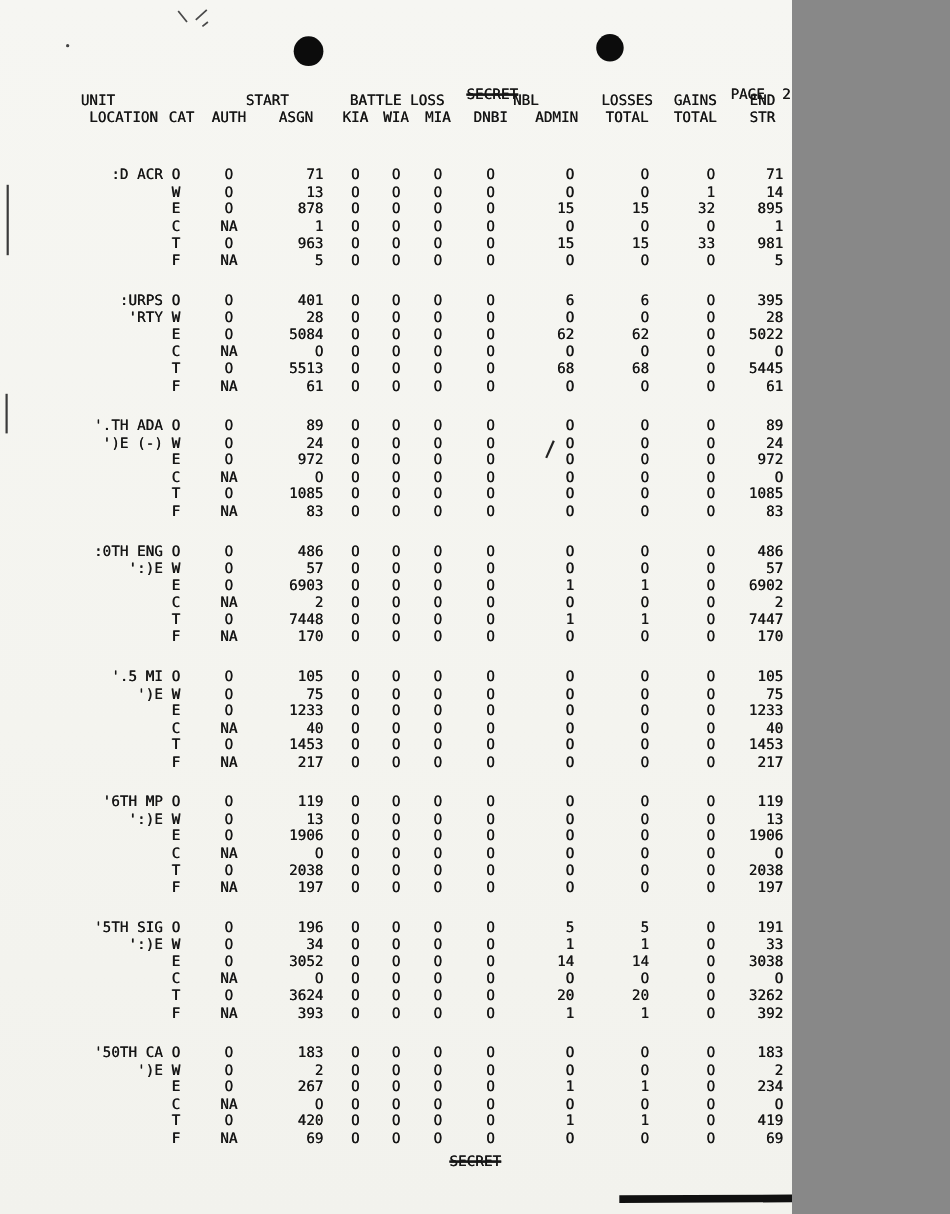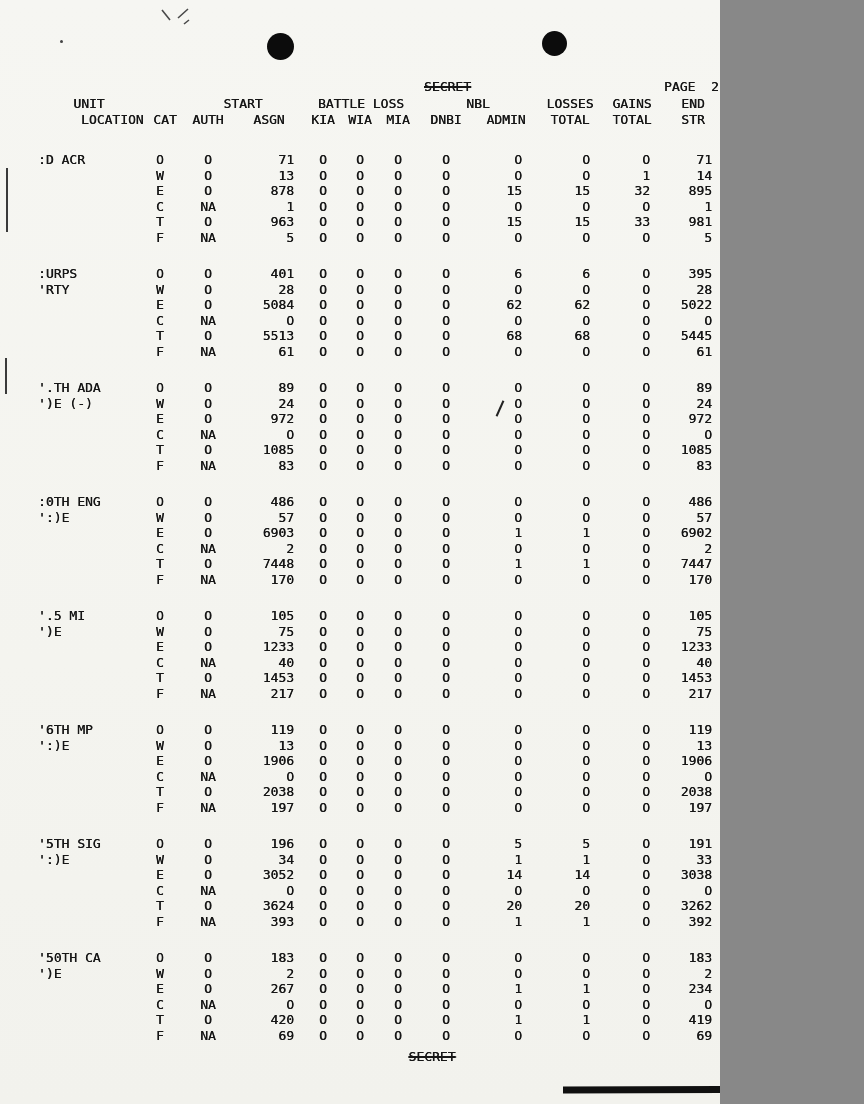--- a/index.html
+++ b/index.html
@@ -25,34 +25,34 @@
     display:grid;
     grid-template-columns:118px 34px 52px 70px 38px 36px 40px 56px 64px 64px 60px 62px 52px;
     height:15.5px;line-height:15.5px;
   }
   .grid-head1{
     display:grid;
     grid-template-columns:118px 34px 122px 114px 120px 64px 60px 62px 52px;
     height:16px;line-height:16px;
   }
   .cell{overflow:visible;white-space:pre;}
-  .c-unit{text-align:left;padding-left:8px;}
+  .c-unit{text-align:right;padding-left:8px;}
   .c-cat{text-align:left;padding-left:8px;}
   .c-auth{text-align:center;}
   .c-asgn{text-align:right;padding-right:10px;}
   .c-kia,.c-wia,.c-mia,.c-dnbi{text-align:center;}
   .c-admin{text-align:right;padding-right:16px;}
   .c-losses{text-align:right;padding-right:12px;}
   .c-gains{text-align:right;padding-right:12px;}
   .c-end{text-align:right;padding-right:12px;}
   .c-str{text-align:center;}
   .hc{text-align:center;}
   .hl{text-align:left;padding-left:8px;margin-left:43px;}
 
-  #table-wrap{position:absolute;left:30px;top:96px;width:780px;}
+  #table-wrap{position:absolute;left:30px;top:84px;width:780px;}
   #tbody{position:absolute;left:30px;top:152px;width:780px;}
   .group{margin-bottom:21px;}
 
   .footer-secret{position:absolute;left:0;top:1049px;width:864px;text-align:center;}
   .footer-unclass{
     position:absolute;left:0;top:1063px;width:850px;text-align:right;
     font-family:Liberation Sans, sans-serif;
     font-weight:bold;font-size:12px;letter-spacing:0.5px;text-shadow:none;
   }
   .pen-slash{position:absolute;left:499px;top:400px;width:2px;height:17px;background:#222;transform:rotate(24deg);}

